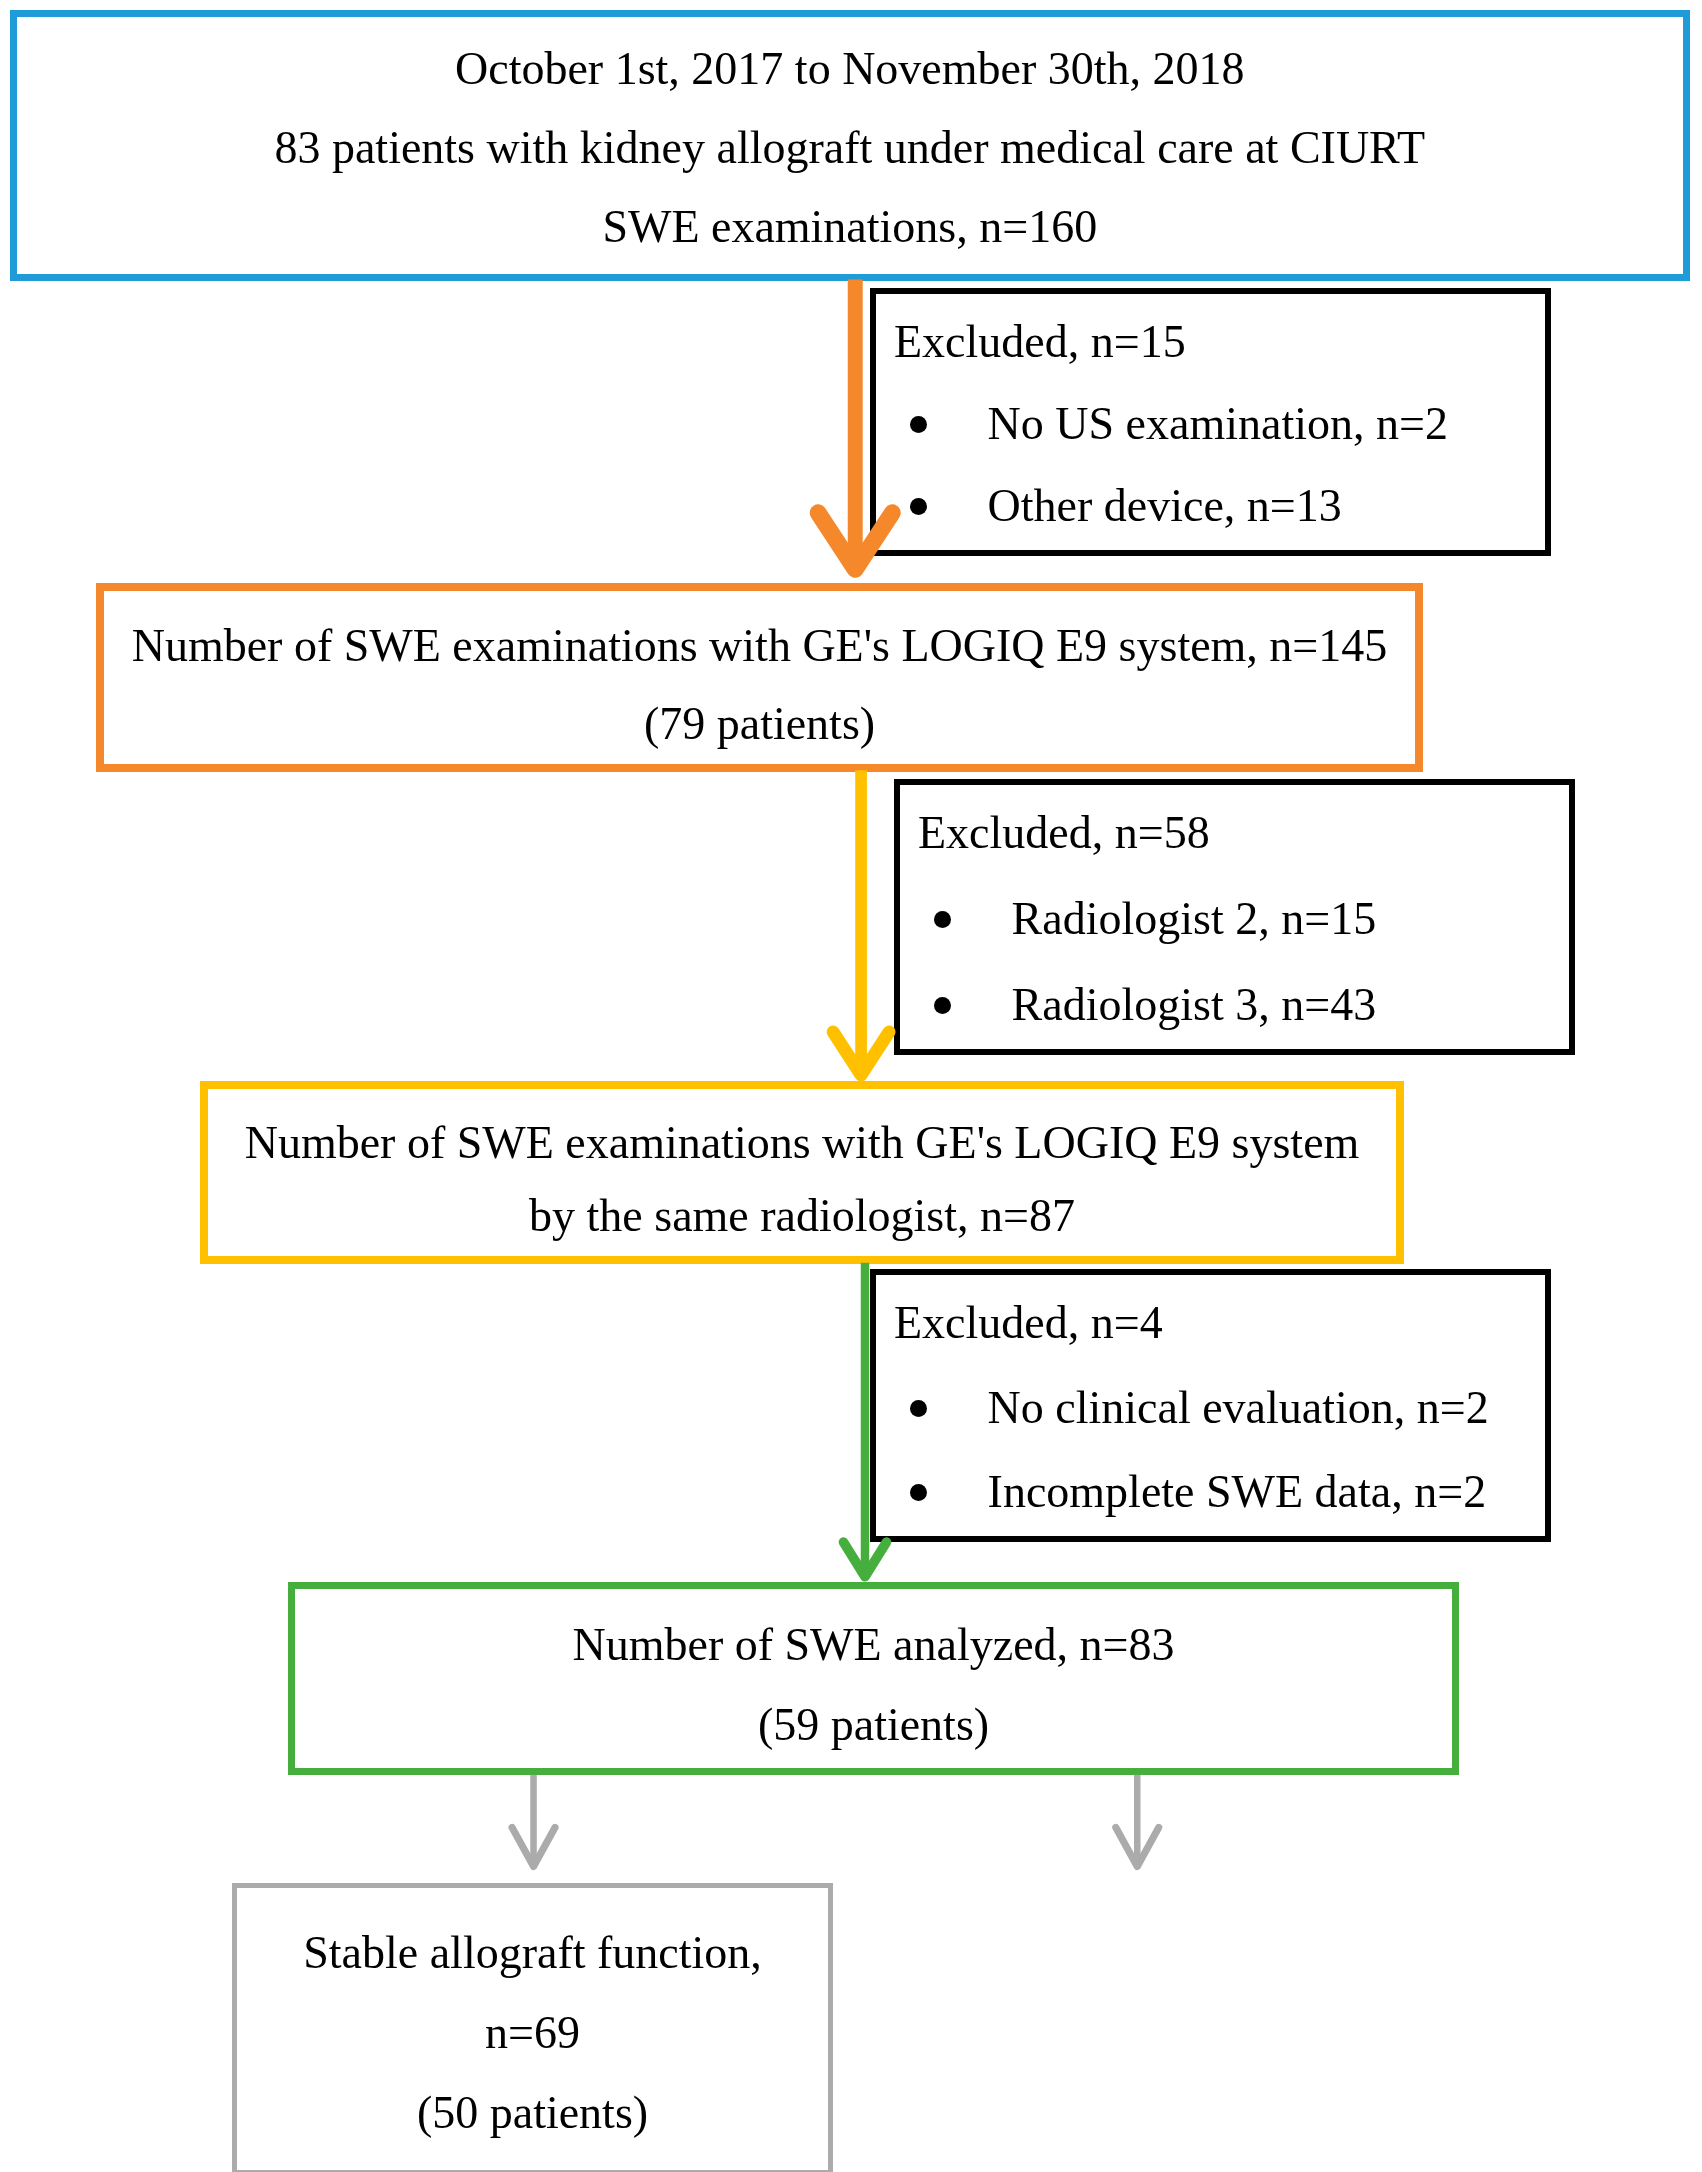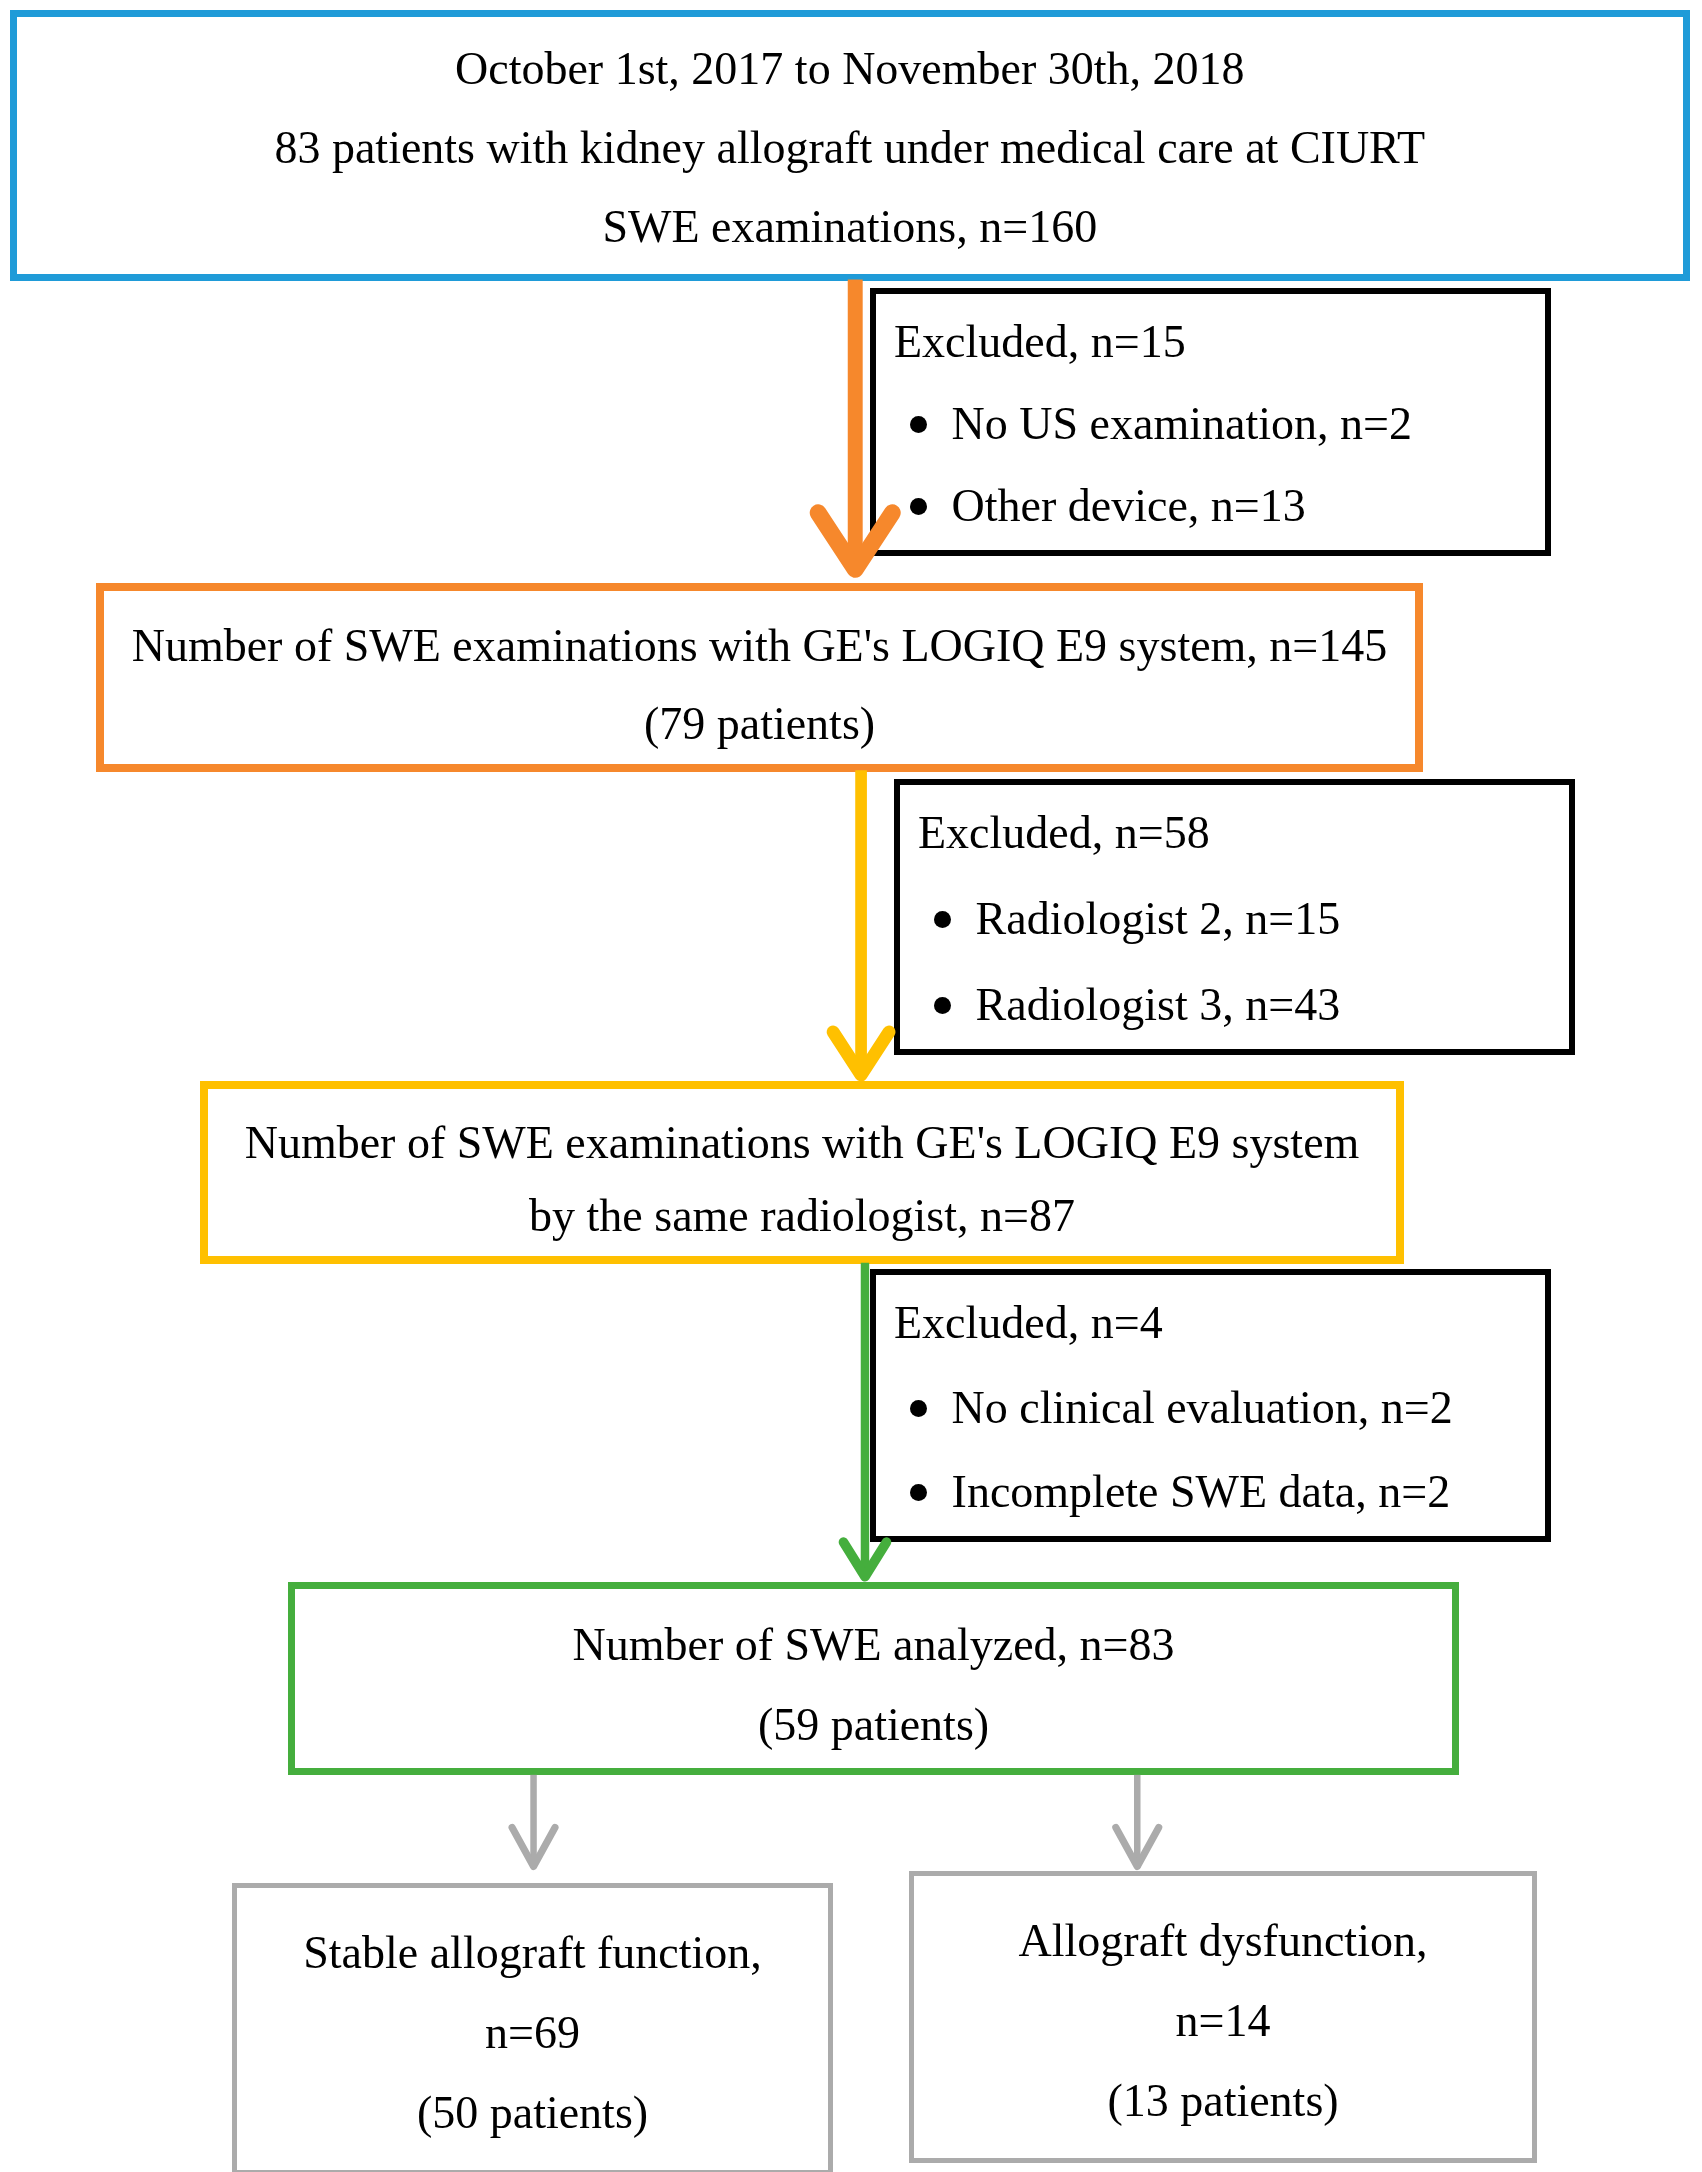--- a/index.html
+++ b/index.html
@@ -40,21 +40,21 @@
     display:flex;
     flex-direction:column;
     justify-content:space-between;
     padding:23.4px 6.5px 18px 18px;
     text-align:left;
   }
   #exc-1{left:870px;top:288px;width:681px;height:268px;}
   #exc-2{left:870px;top:779px;width:681px;height:276px;}
   #exc-3{left:870px;top:1269px;width:681px;height:273px;}
   .xtitle{white-space:nowrap;line-height:1.1;}
-  .xrow{display:flex;align-items:center;margin-left:15.6px;white-space:nowrap;line-height:1.1;}
+  .xrow{display:flex;align-items:center;margin-left:15.6px;white-space:nowrap;line-height:1.1;gap:36px;}
   .dot{
     flex:0 0 auto;
     width:17px;height:17px;border-radius:50%;
     background:#000000;margin-right:25px;
   }
   
   #arrows{position:absolute;left:0;top:0;z-index:10;pointer-events:none;}
 </style>
 </head>
 <body>
@@ -117,25 +117,20 @@
     <div class="line">Number of SWE analyzed, n=83</div>
     <div class="line">(59 patients)</div>
   </div>
 
   <div class="mbox" id="box-stable" style="border-color: rgb(171, 171, 171); margin-top: 12px;">
     <div class="line">Stable allograft function,</div>
     <div class="line">n=69</div>
     <div class="line">(50 patients)</div>
   </div>
 
-  <div class="mbox" id="box-dysf" style="border-color: rgb(171, 171, 171);">
-    <div class="line">Allograft dysfunction,</div>
-    <div class="line">n=14</div>
-    <div class="line">(13 patients)</div>
-  </div>
 
   <svg id="arrows" width="1702" height="2172" viewBox="0 0 2619 3342">
 
     <g>
       <line x1="1316" y1="430" x2="1316" y2="872" stroke-width="23" stroke="#F6882C"></line>
       <polyline points="1259,789 1316,876 1373,789" fill="none" stroke-width="26" stroke-linecap="round" stroke-linejoin="round" stroke="#F6882C"></polyline>
     </g>
 
     <g>
       <line x1="1325" y1="1185" x2="1325" y2="1650" stroke-width="18" stroke="#FFC000"></line>

